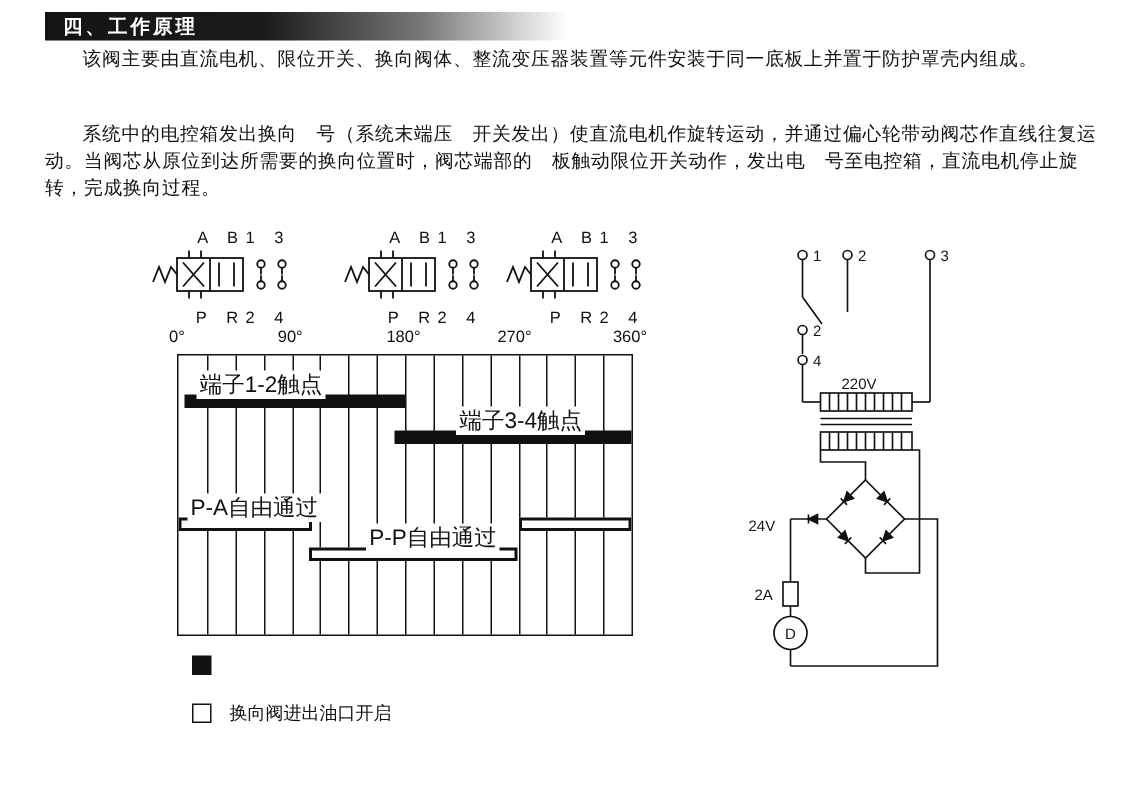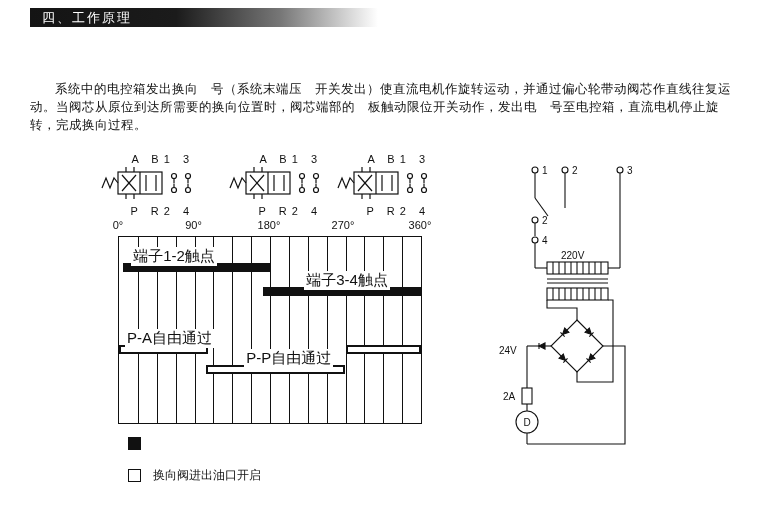--- a/index.html
+++ b/index.html
@@ -4,21 +4,21 @@
 <style>
   html,body{margin:0;padding:0;background:#ffffff;}
   .page{
     position:relative;width:758px;height:528px;background:#ffffff;overflow:hidden;
     font-family:"Liberation Sans","DejaVu Sans",sans-serif;color:#111;
   }
   
   .section-header{
     position:absolute;left:30px;top:8px;width:348px;height:19px;
     background:linear-gradient(90deg,#141414 0%,#1b1b1b 42%,#777 72%,rgba(255,255,255,0) 100%);
-    color:#fff;font-weight:normal;font-size:13px;line-height:19px;padding-left:12px;
+    color:#fff;font-weight:bold;font-size:13px;line-height:19px;padding-left:12px;
     box-sizing:border-box;letter-spacing:2px;
   }
   
   .para{
     position:absolute;left:30px;width:706px;margin:0;
     font-size:12.5px;line-height:18px;text-indent:2em;letter-spacing:.5px;
   }
   .p1{top:30px;}
   .p2{top:80px;}
   
@@ -54,20 +54,21 @@
 </style>
 </head>
 <body>
 
 <div class="page">
 
   <div class="section-header">
     <span>四、工作原理</span>
   </div>
 
+  <p class="para p1">该阀主要由直流电机、限位开关、换向阀体、整流变压器装置等元件安装于同一底板上并置于防护罩壳内组成。</p>
   <p class="para p2">系统中的电控箱发出换向　号（系统末端压　开关发出）使直流电机作旋转运动，并通过偏心轮带动阀芯作直线往复运动。当阀芯从原位到达所需要的换向位置时，阀芯端部的　板触动限位开关动作，发出电　号至电控箱，直流电机停止旋转，完成换向过程。</p>
 
   <div class="valve v1">
     <div class="vrow">
       <span>A B</span>
       <span>1 3</span>
     </div>
     <svg width="100" height="34" viewBox="0 0 100 34">
       <g stroke="#111" fill="none" stroke-width="1.2">
         <polyline points="2,22 6,12 10,22 14,12 18,17"></polyline>

